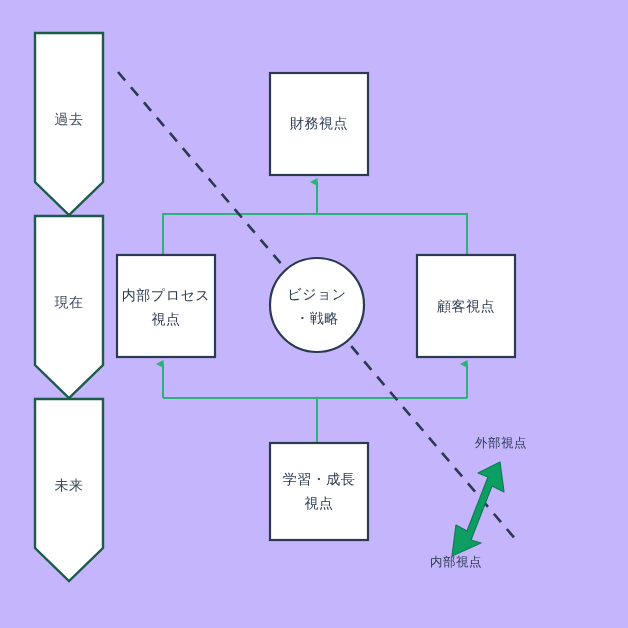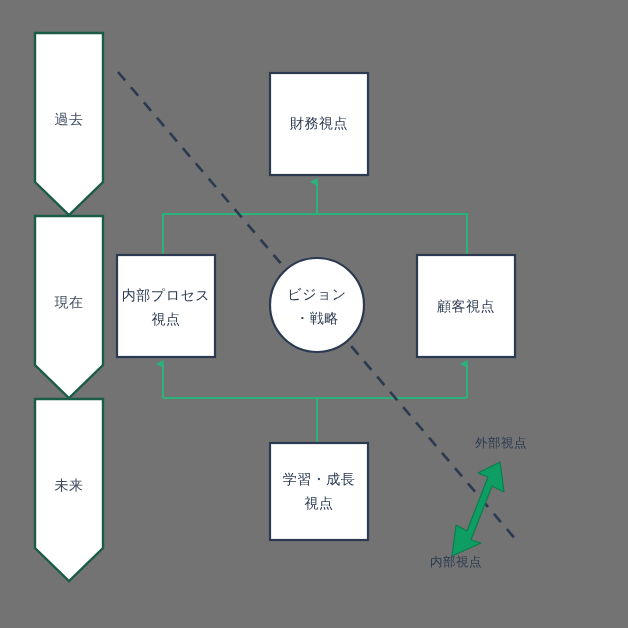--- a/index.html
+++ b/index.html
@@ -7,21 +7,21 @@
     padding: 0;
     background: #ffffff;
   }
   body {
     font-family: "Liberation Sans", "DejaVu Sans", sans-serif;
   }
   #diagram-root {
     position: relative;
     width: 628px;
     height: 628px;
-    background: #737373;
+    background: #c4b5fd;
     overflow: hidden;
   }
   #bsc-svg {
     position: absolute;
     top: 0;
     left: 0;
     width: 628px;
     height: 628px;
   }
   .node-label {

